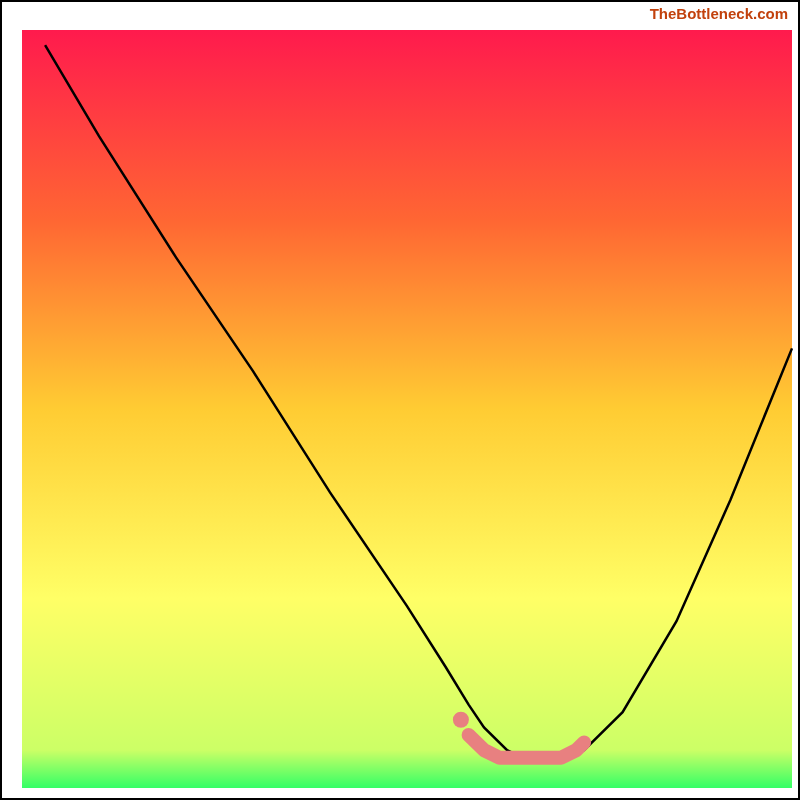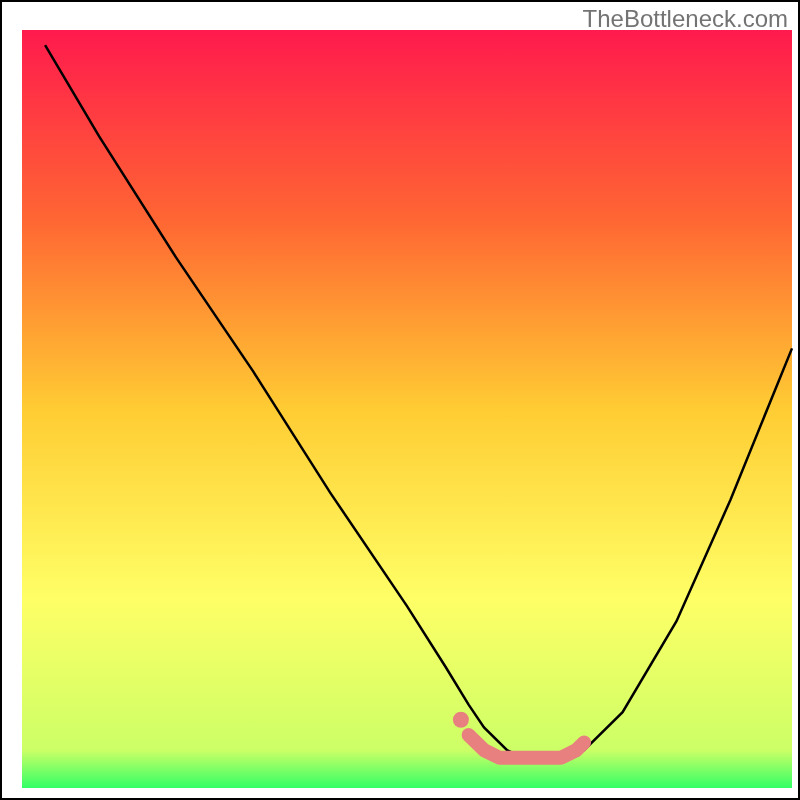--- a/index.html
+++ b/index.html
@@ -12,23 +12,23 @@
   }
   .chart-container {
     position: relative;
     width: 800px;
     height: 800px;
   }
   .watermark {
     position: absolute;
     top: 5px;
     right: 12px;
-    font-size: 24px;
-    color: #737373;
-    font-weight: 400;
+    font-size: 15px;
+    color: #c2410c;
+    font-weight: 700;
     z-index: 10;
   }
   svg {
     display: block;
   }
 </style>
 </head>
 <body>
 
 <div class="chart-container">

